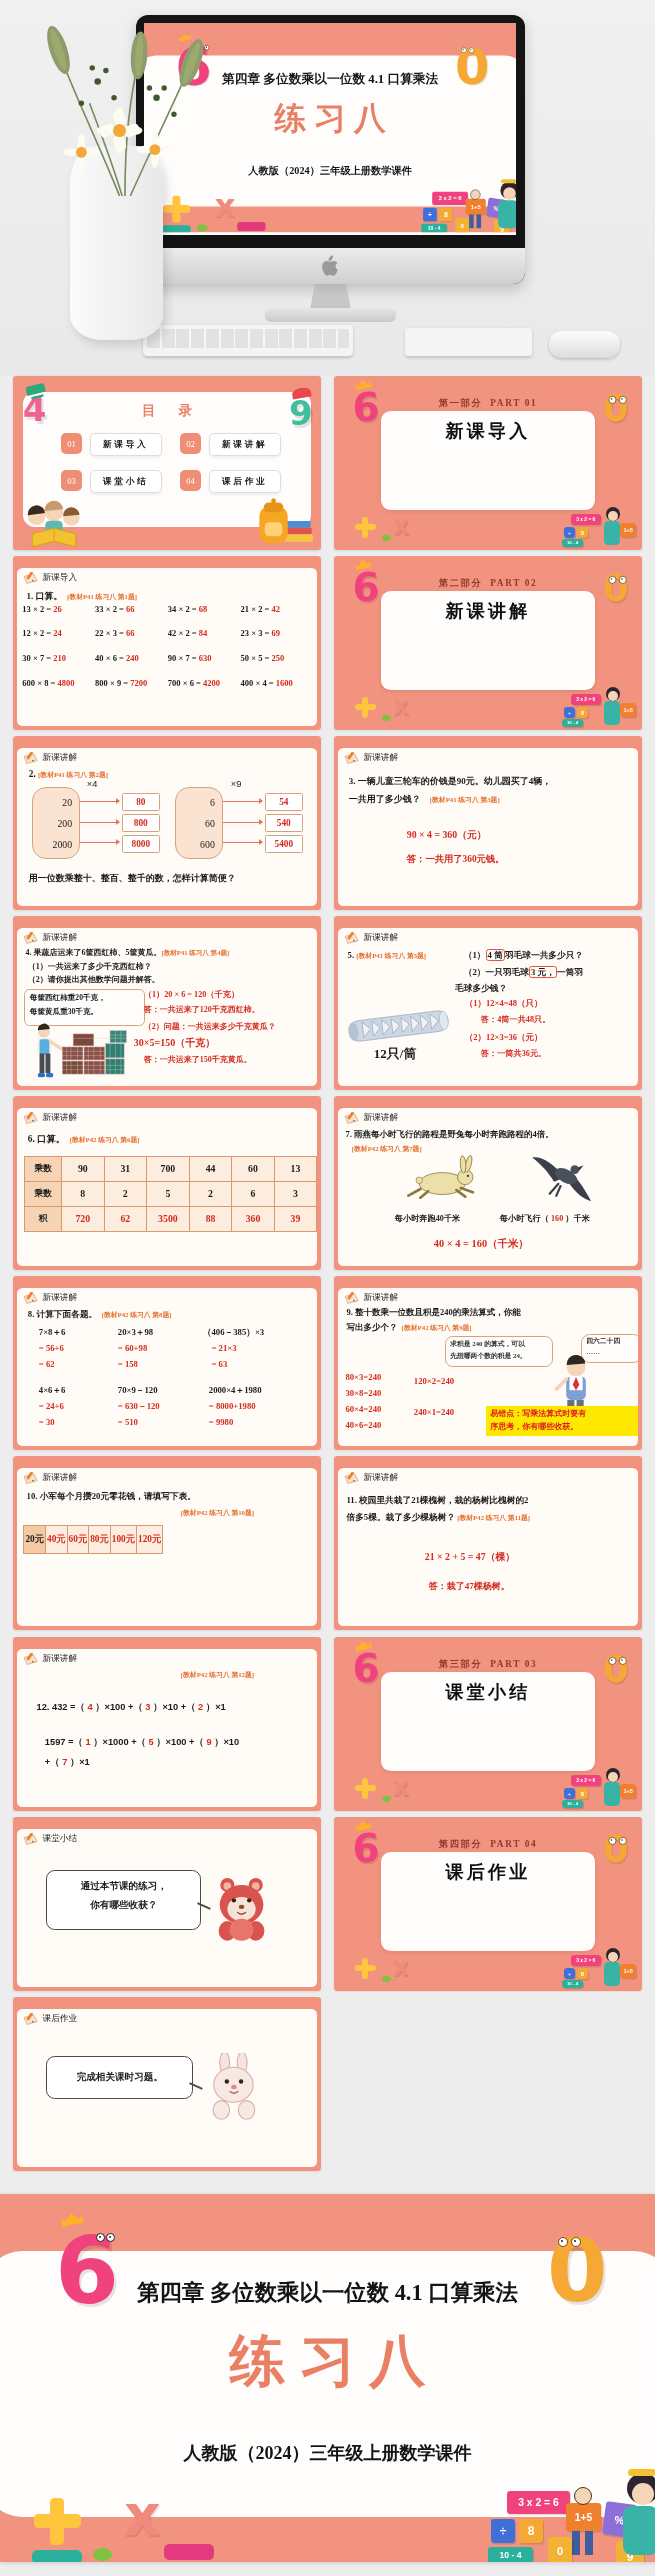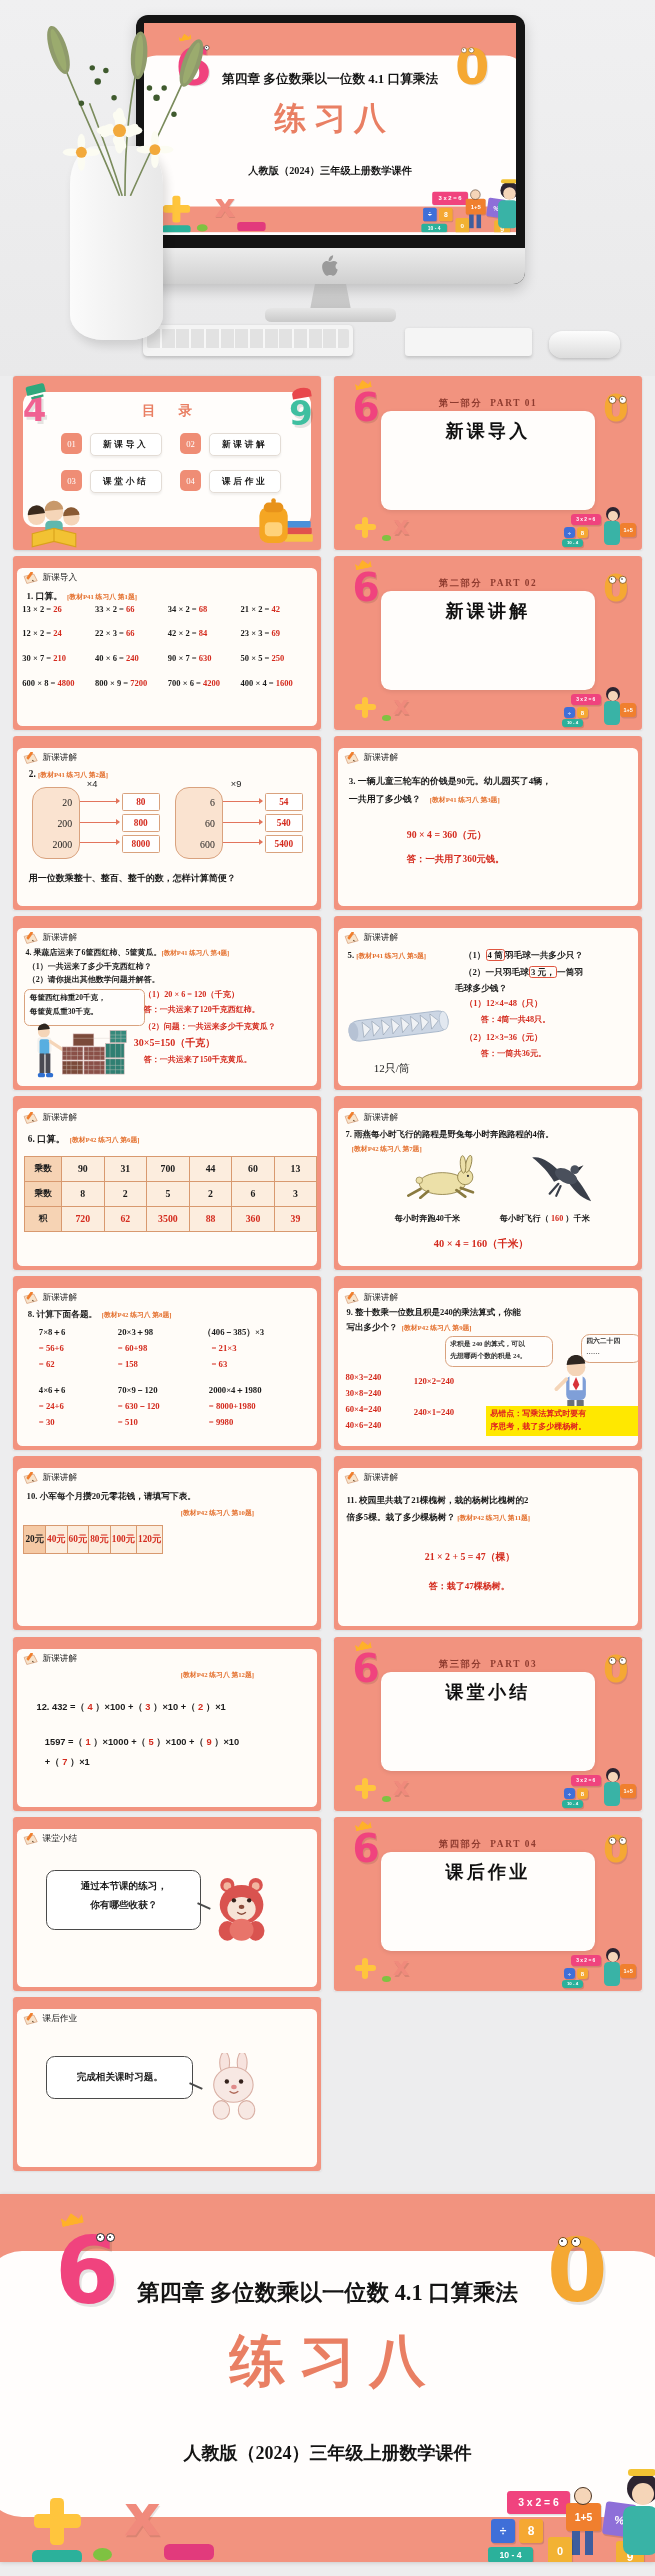--- a/index.html
+++ b/index.html
@@ -498,21 +498,21 @@
                 <path d="M70 22 L84 36 L70 50 Z"></path>
             <path d="M88 22 L102 36 L88 50 Z"></path>
                 <path d="M106 22 L120 36 L106 50 Z"></path>
                 <path d="M124 22 L138 36 L124 50 Z"></path>
             <path d="M142 22 L156 36 L142 50 Z"></path>
                 <path d="M160 22 L174 36 L160 50 Z"></path>
           </g>
           <ellipse cx="184" cy="37" rx="8" ry="17" fill="#e2e8f0" stroke="#9fb0c4"></ellipse>
         </g>
       </svg>
-      <div class="abs" style="left:36px;top:117px;font-size:11px;font-weight:normal;margin-top:16px;">12只/筒</div>
+      <div class="abs" style="left:36px;top:117px;font-size:13px;font-weight:bold;">12只/筒</div>
       <div class="abs red" style="left:127px;top:70px;font-size:8.5px;">（1）12×4=48（只）</div>
       <div class="abs red" style="left:143px;top:86px;font-size:8.2px;">答：4筒一共48只。</div>
       <div class="abs red" style="left:127px;top:104px;font-size:8.5px;">（2）12×3=36（元）</div>
       <div class="abs red" style="left:143px;top:120px;font-size:8.2px;">答：一筒共36元。</div>
     </div>
       </div>
   </div>
 
   <div class="thumb" style="left:13px;top:1096px;">
     <div class="cs">
@@ -678,21 +678,21 @@
       <div class="abs red" style="left:7.6px;top:81px;font-size:8.7px;line-height:16px;">
         <div>80×3=240</div>
             <div>30×8=240</div>
             <div>60×4=240</div>
             <div>40×6=240</div>
       </div>
       <div class="abs red" style="left:76px;top:88px;font-size:8.7px;">120×2=240</div>
       <div class="abs red" style="left:76px;top:119px;font-size:8.7px;">240×1=240</div>
       <div class="warn" style="left:148px;top:118px;width:143px;">
         <div>易错点：写乘法算式时要有</div>
-            <div>序思考，栽了多少棵杨树。</div>
+            <div>序思考，你有哪些收获。</div>
       </div>
     </div>
       </div>
   </div>
 
   <div class="thumb" style="left:13px;top:1456px;">
     <div class="cs">
         <div class="cs-in">
       <div class="hdr">
             <svg width="15.3" height="12" viewBox="0 0 28 22">

